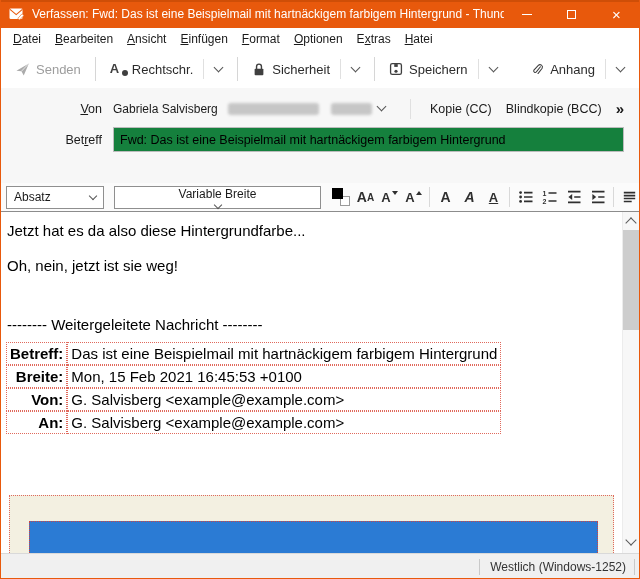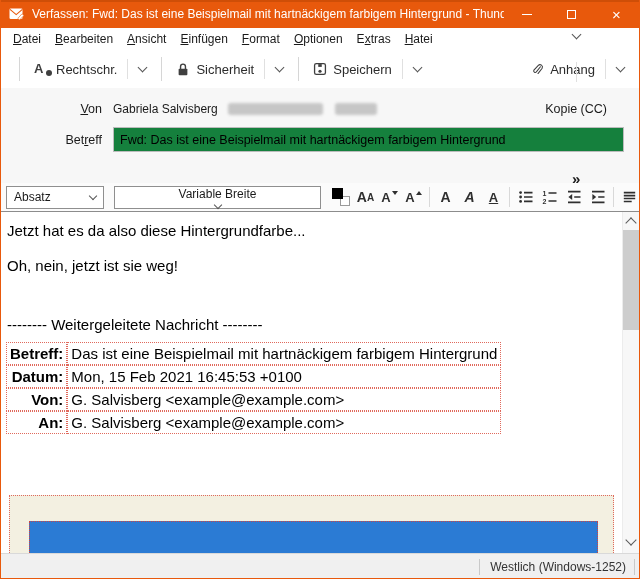--- a/index.html
+++ b/index.html
@@ -32,21 +32,21 @@
   .spell-ic { position:relative; width:16px; height:16px; font-weight:bold; font-size:13px; color:#3f3f3f; }
   .spell-ic i { position:absolute; right:-2px; bottom:1px; width:6px; height:6px; border-radius:50%; background:#3f3f3f; }
 
   
   .addrpane { height:95px; background:#f7f7f7; padding:5px 15px 0 0; font-size:12.5px; color:#1a1a1a; }
   .arow { display:flex; align-items:center; }
   .addr-label { width:112px; flex:none; text-align:right; padding-right:11px; }
   .fromrow { height:27px; margin-top:2px; }
   .from-name { font-size:12px; white-space:nowrap; }
   .blob { display:inline-block; height:12px; border-radius:3px; background:#c6c6c6; filter:blur(1.5px); vertical-align:middle; }
-  .fr-right { margin-left:auto; display:flex; align-items:center; gap:20px;flex-direction:column; }
+  .fr-right { margin-left:auto; display:flex; align-items:center; gap:14px; }
   .link-plain { white-space:nowrap; }
   .dblchev { font-size:15px; font-weight:bold; }
   .ainput { flex:1; height:25px; border:1px solid #bcbcbc; background:#15803d; font-size:12.5px; font-family:"Liberation Sans",sans-serif; padding:0 6px; outline:none; }
   .arow + .arow { margin-top:5px; }
 
   
   .formatbar { height:29px; background:#fbfbfb; border-bottom:1px solid #8c8c8c; display:flex; align-items:center; padding:0 5px; gap:1px; }
   .fselect { height:23px; background:#fff; border:1px solid #8f8f8f; display:flex; align-items:center; justify-content:space-between; padding:0 7px; font-size:12px; color:#1a1a1a; flex:none; }
   .fsel-para { width:98px; }
   .fsel-font { width:207px; margin-left:9px; margin-right:7px;flex-direction:column; }
@@ -124,20 +124,29 @@
     <span class="mi"><span></span><u>B</u><span>earbeiten</span></span>
     <span class="mi"><span></span><u>A</u><span>nsicht</span></span>
     <span class="mi"><span></span><u>E</u><span>infügen</span></span>
     <span class="mi"><span></span><u>F</u><span>ormat</span></span>
     <span class="mi"><span></span><u>O</u><span>ptionen</span></span>
     <span class="mi"><span>E</span><u>x</u><span>tras</span></span>
     <span class="mi"><span></span><u>H</u><span>atei</span></span>
   </div>
 
   <div class="toolbar">
+    <div class="tbtn disabled">
+      <span>
+          <svg width="15" height="15" viewBox="0 0 16 16">
+            <path d="M1.5 9.2 L14.8 1.6 L9.3 14.5 L6.9 9.8 Z" fill="#ababab"></path>
+            <path d="M6.9 9.8 L14.8 1.6" stroke="#f2f2f2" stroke-width="0.9"></path>
+          </svg>
+        </span>
+      <span>Senden</span>
+    </div>
     <div class="vsep"></div>
     <div class="tbtn">
       <span class="spell-ic">A<i></i></span>
       <span>Rechtschr.</span>
     </div>
     <div class="minisep"></div>
     <div class="chevbtn">
         <span class="chev"></span>
       </div>
     <div class="vsep"></div>
@@ -277,21 +286,21 @@
       <p class="p1">Jetzt hat es da also diese Hintergrundfarbe...</p>
       <p class="p2">Oh, nein, jetzt ist sie weg!</p>
       <p class="fwd-div">-------- Weitergeleitete Nachricht --------</p>
       <table class="hdrtable">
         <tbody>
             <tr>
           <td class="hd-label">Betreff:</td>
           <td class="hd-value">Das ist eine Beispielmail mit hartnäckigem farbigem Hintergrund</td>
         </tr>
         <tr>
-          <td class="hd-label">Datum:</td>
+          <td class="hd-label">Breite:</td>
           <td class="hd-value">Mon, 15 Feb 2021 16:45:53 +0100</td>
         </tr>
         <tr>
           <td class="hd-label">Von:</td>
           <td class="hd-value">G. Salvisberg &lt;example@example.com&gt;</td>
         </tr>
         <tr>
           <td class="hd-label">An:</td>
           <td class="hd-value">G. Salvisberg &lt;example@example.com&gt;</td>
         </tr>

